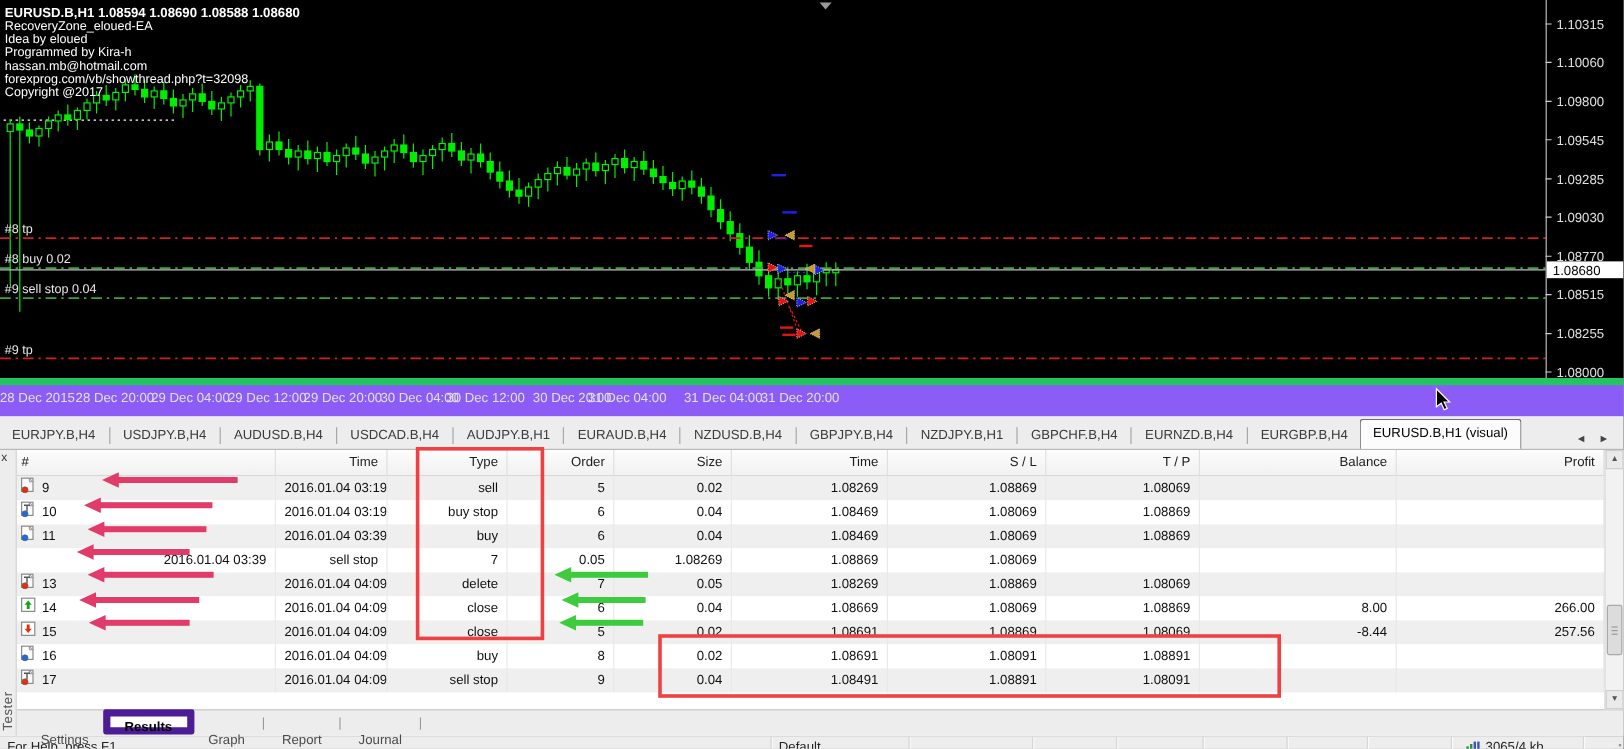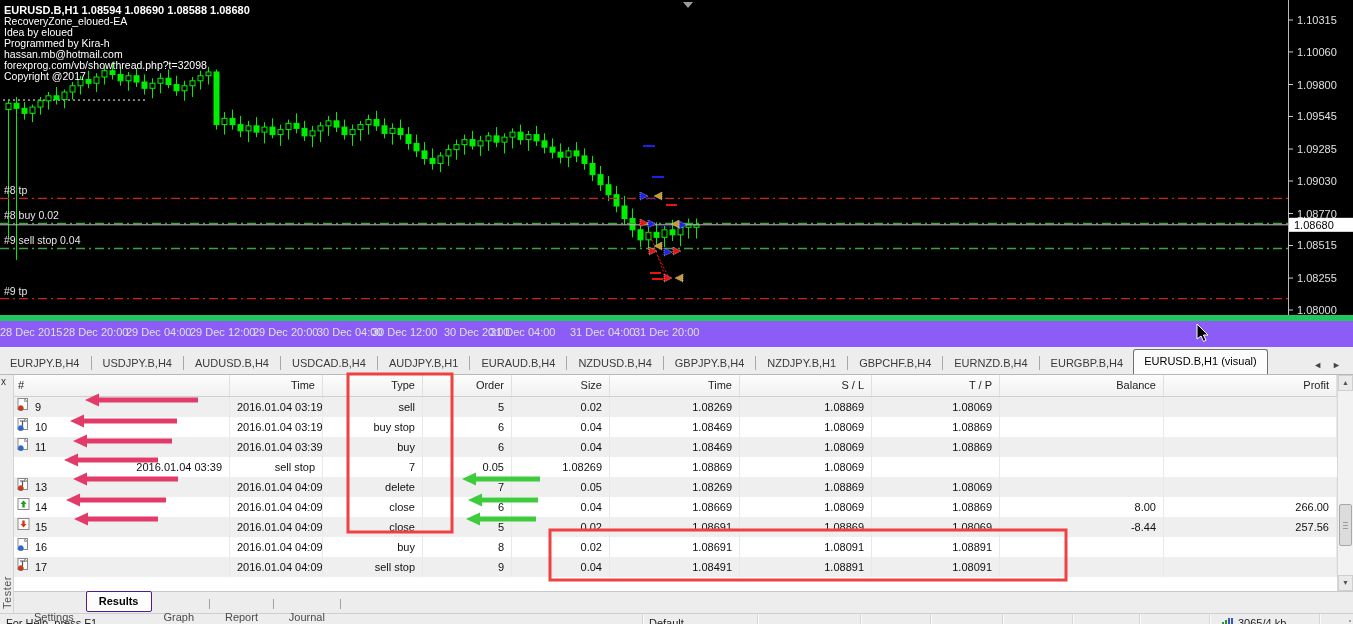--- a/index.html
+++ b/index.html
@@ -56,21 +56,21 @@
   .sb-down{bottom:0;}
   .sb-thumb{position:absolute;left:1px;top:129px;width:13px;height:42px;background:#dcdcdc;
             border:1px solid #a8a8a8;border-radius:2px;box-sizing:border-box;}
   .sb-thumb:after{content:"";position:absolute;left:3px;right:3px;top:17px;height:1px;background:#9a9a9a;
                   box-shadow:0 3px 0 #9a9a9a,0 6px 0 #9a9a9a;}
 
   
   #bottom-tabs{height:22px;background:#ededed;border-top:1px solid #c9c9c9;box-sizing:border-box;
                display:flex;align-items:center;font-size:11px;color:#4a4a4a;padding-left:8px;}
   .btab{padding:0 12px;height:20px;line-height:20px;white-space:nowrap;cursor:default;margin-top:28px;}
-  .btab.active{background:#fdfdfd;border:1px solid #4c1d95;border-radius:2px;color:#000;font-weight:bold;
+  .btab.active{background:#fdfdfd;border:6px solid #4c1d95;border-radius:2px;color:#000;font-weight:bold;
                height:21px;line-height:19px;margin-top:-2px;box-sizing:border-box;}
   .btab-sep{color:#999;padding:0 2px;}
 
   
   #status-bar{height:20px;background:#ededed;border-top:1px solid #cfcfcf;box-sizing:border-box;
               display:flex;align-items:center;font-size:11px;color:#222;}
   .status-cell{height:100%;line-height:19px;padding:0 6px;border-right:1px solid #d6d6d6;
                box-shadow:1px 0 0 #fafafa;box-sizing:border-box;overflow:hidden;white-space:nowrap;flex:none;}
   .conn-bars{display:inline-flex;align-items:flex-end;gap:1px;margin-right:5px;height:12px;}
   .conn-bars i{display:block;width:2px;background:#2f8f2f;}

